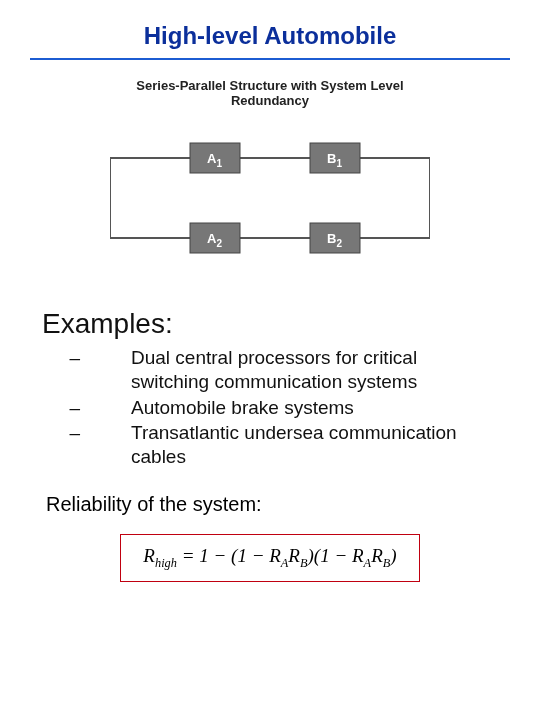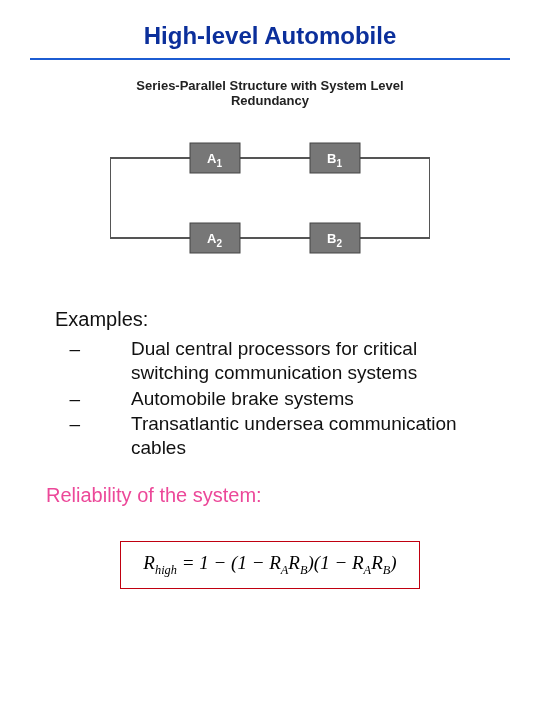--- a/index.html
+++ b/index.html
@@ -44,23 +44,23 @@
     font-weight: bold;
     color: #222;
     margin-bottom: 10px;
   }
   .diagram-svg { display:block; margin:0 auto; }
   .block { fill: #777; stroke: #444; stroke-width:1; }
   .block-label { fill: #fff; font-family: Arial; font-weight: bold; font-size: 13px; }
   .block-sub { font-size: 10px; }
   .wire { stroke: #555; stroke-width: 2; fill: none; }
   .examples-heading {
-    font-size: 20px;
+    font-size: 28px;
     color: #111;
-    margin: 0 16px 6px 25px;
+    margin: 0 16px 6px 12px;
   }
   .examples-list {
     list-style: none;
     margin: 0 16px 0 16px;
   }
   .examples-list li {
     display: flex;
     align-items: flex-start;
     font-size: 19px;
     line-height: 1.25;
@@ -72,22 +72,22 @@
     flex-shrink: 0;
     text-align: right;
     padding-right: 10px;
   }
   .examples-list li .txt {
     flex: 1;
     margin-left: 41px;
   }
   .rel-heading {
     font-size: 20px;
-    color: #ec4899;
-    margin: 24px 16px 34px 16px;
+    color: #000000;
+    margin: 24px 16px 18px 16px;
   }
   .formula-wrap {
     display: flex;
     justify-content: center;
   }
   .formula-box {
     border: 1px solid #c00010;
     padding: 10px 22px;
     font-family: "Times New Roman", Times, serif;
     font-size: 19px;

